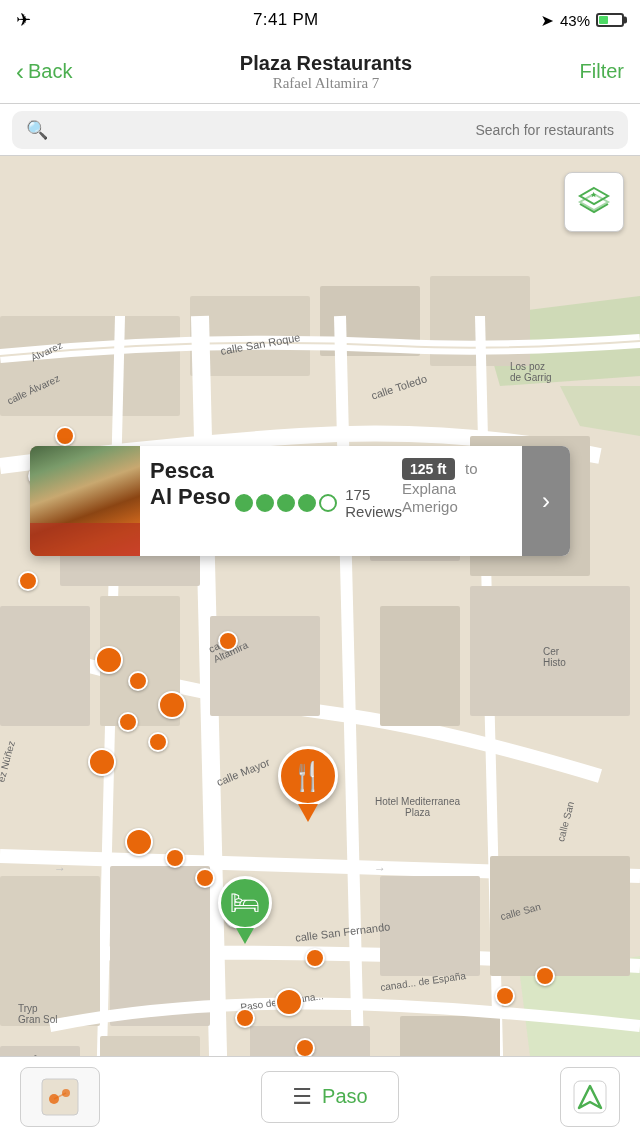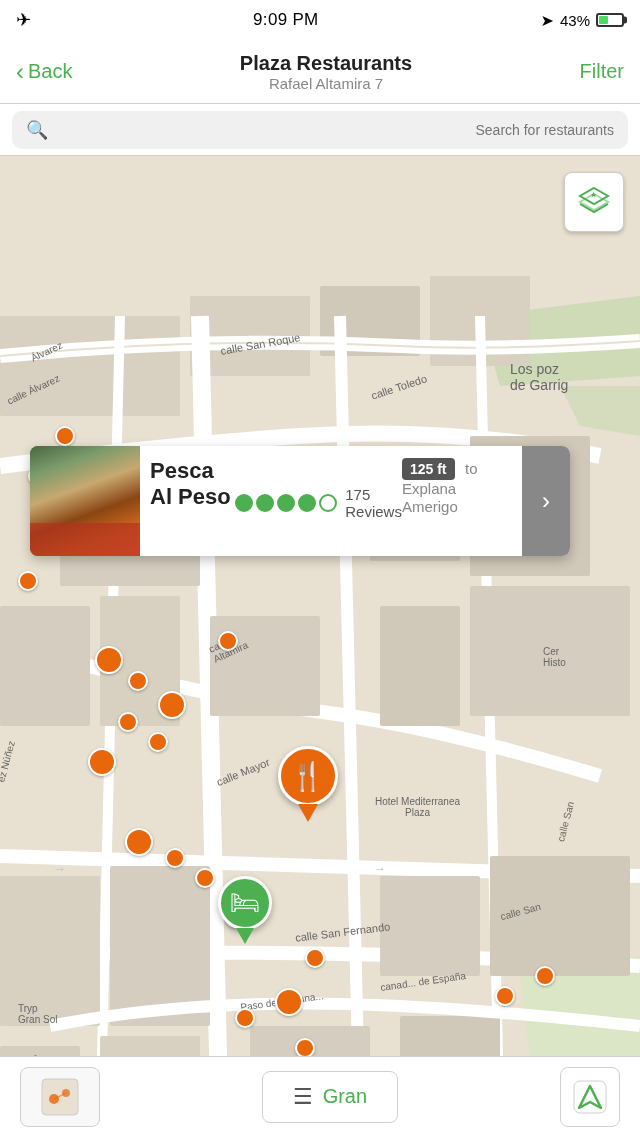--- a/index.html
+++ b/index.html
@@ -23,21 +23,21 @@
     .nav-bar {
       position: absolute; top: 40px; left: 0; right: 0; height: 64px;
       background: white; border-bottom: 1px solid #d0d0d0;
       display: flex; align-items: center; justify-content: space-between;
       padding: 0 16px; z-index: 100;
     }
     .nav-back { color: #4caf50; font-size: 20px; display: flex; align-items: center; gap: 4px; cursor: pointer; }
     .nav-back-chevron { font-size: 24px; color: #4caf50; }
     .nav-center { text-align: center; }
     .nav-title { font-size: 20px; font-weight: 700; color: #222; }
-    .nav-subtitle { font-size: 15px; color: #888; }
+    .nav-subtitle { font-size: 15px; color: #888; font-family: Liberation Serif, serif; }
     .nav-filter { color: #4caf50; font-size: 20px; cursor: pointer; }
 
     
     .search-bar {
       position: absolute; top: 104px; left: 0; right: 0; height: 52px;
       background: white; display: flex; align-items: center; padding: 8px 12px;
       border-bottom: 1px solid #d0d0d0; z-index: 100;
     }
     .search-input-wrapper {
       flex: 1; background: #f0f0f0; border-radius: 10px;
@@ -180,21 +180,21 @@
       content: '';
       position: absolute; bottom: 0; left: 0; right: 0; height: 30%;
       background: rgba(180,50,30,0.7);
     }
   </style>
 </head>
 <body>
 
 <div class="status-bar">
   <div class="status-bar-left">✈</div>
-  <div class="status-bar-center">9:09 PM</div>
+  <div class="status-bar-center">7:41 PM</div>
   <div class="status-bar-right">
     <span style="font-size:16px;">➤</span>
     <span>43%</span>
     <div class="battery-icon">
       <div class="battery-fill"></div>
     </div>
   </div>
 </div>
 
 <div class="nav-bar">
@@ -275,21 +275,21 @@
 
     <path d="M50,870 Q200,840 400,850 Q500,855 640,870" stroke="white" stroke-width="12" fill="none"></path>
   </svg>
 
   <div style="position:absolute;top:0;left:0;right:0;bottom:0;pointer-events:none;z-index:20;">
     <span class="map-road-label" style="top:182px;left:220px;transform:rotate(-10deg);">calle San Roque</span>
     <span class="map-road-label" style="top:225px;left:370px;transform:rotate(-18deg);">calle Toledo</span>
     <span class="map-road-label" style="top:298px;left:110px;transform:rotate(-8deg);">calle del Carmen</span>
     <span class="map-road-label" style="top:610px;left:215px;transform:rotate(-22deg);">calle Mayor</span>
     <span class="map-road-label" style="top:770px;left:295px;transform:rotate(-7deg);">calle San Fernando</span>
-    <span class="map-road-label" style="top:205px;left:510px;font-size:14px;">Los poz<br>de Garrig</span>
+    <span class="map-road-label" style="top:205px;left:510px;font-size:10px;">Los poz<br>de Garrig</span>
     <span class="map-road-label" style="top:490px;left:543px;font-size:10px;">Cer<br>Histo</span>
     <span class="map-road-label" style="top:190px;left:30px;transform:rotate(-25deg);font-size:10px;">Álvarez</span>
     <span class="map-road-label" style="top:228px;left:5px;transform:rotate(-25deg);font-size:10px;">calle Álvarez</span>
     <span class="map-road-label" style="top:640px;left:375px;font-size:10px;text-align:center;">Hotel Mediterranea<br>Plaza</span>
     <span class="map-road-label" style="top:847px;left:18px;font-size:10px;">Tryp<br>Gran Sol</span>
     <span class="map-road-label" style="top:910px;left:14px;transform:rotate(-65deg);font-size:10px;">calle Bil</span>
     <span class="map-road-label" style="top:600px;left:-15px;transform:rotate(-75deg);font-size:10px;">ez Núñez</span>
     <span class="map-road-label" style="top:840px;left:240px;transform:rotate(-8deg);font-size:10px;">Paso de Explana...</span>
     <span class="map-road-label" style="top:660px;left:545px;transform:rotate(-75deg);font-size:10px;">calle San</span>
     <span class="map-road-label" style="top:820px;left:380px;transform:rotate(-8deg);font-size:10px;">canad... de España</span>
@@ -379,21 +379,21 @@
   <div class="bottom-left-btn">
     <svg width="40" height="40" viewBox="0 0 40 40">
       <rect x="2" y="2" width="36" height="36" rx="4" fill="#e8e0d0" stroke="#ccc" stroke-width="1"></rect>
       <circle cx="14" cy="22" r="5" fill="#e8670a" opacity="0.8"></circle>
       <circle cx="26" cy="16" r="4" fill="#e8670a" opacity="0.7"></circle>
       <line x1="14" y1="22" x2="26" y2="16" stroke="#e8670a" stroke-width="1.5" opacity="0.5"></line>
     </svg>
   </div>
   <div class="bottom-list-btn">
     <span style="color:#555;font-size:22px;">☰</span>
-    <span class="list-label">Gran</span>
+    <span class="list-label">Paso</span>
   </div>
   <div class="bottom-nav-btn">
     <svg width="34" height="34" viewBox="0 0 34 34">
       <rect x="1" y="1" width="32" height="32" rx="6" fill="white" stroke="#d0d0d0" stroke-width="1"></rect>
       <path d="M17 6 L28 28 L17 22 L6 28 Z" fill="none" stroke="#4caf50" stroke-width="2.5" stroke-linejoin="round"></path>
     </svg>
   </div>
 </div>
 
 </body></html>

